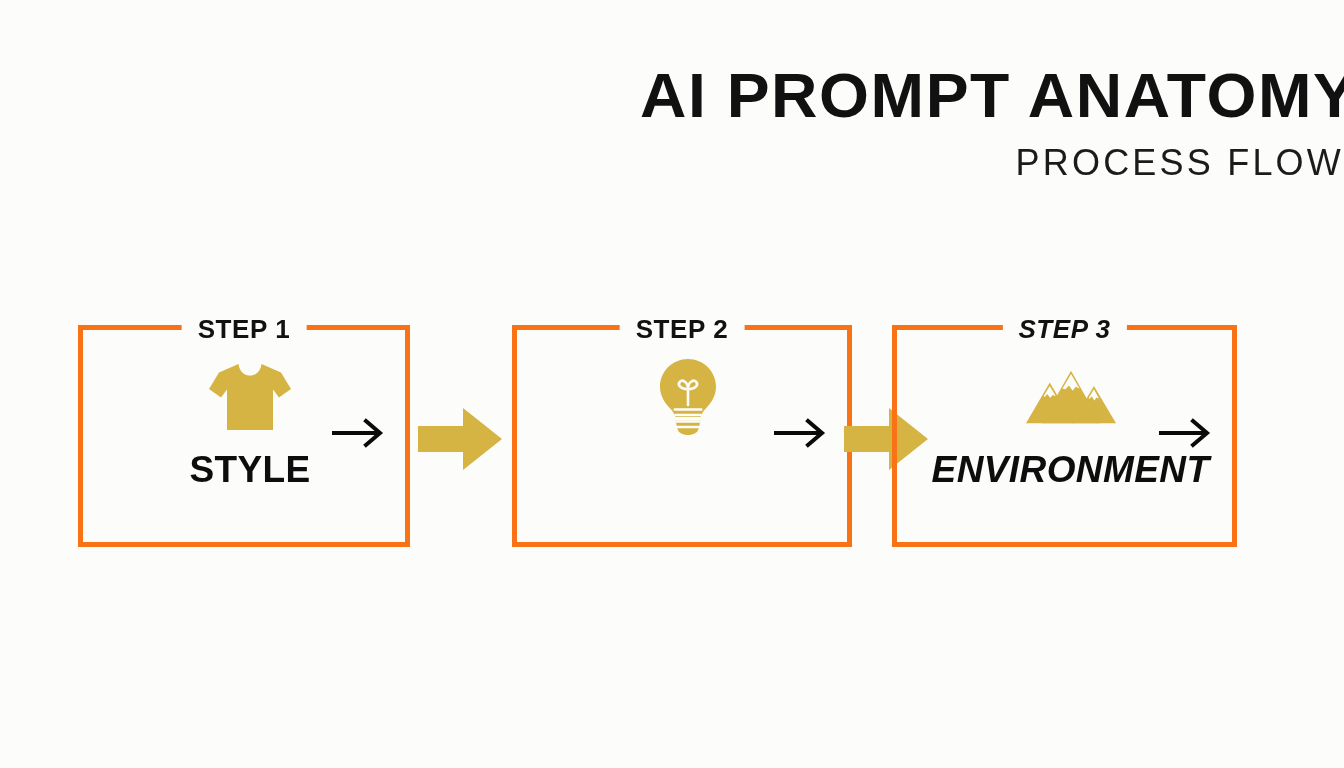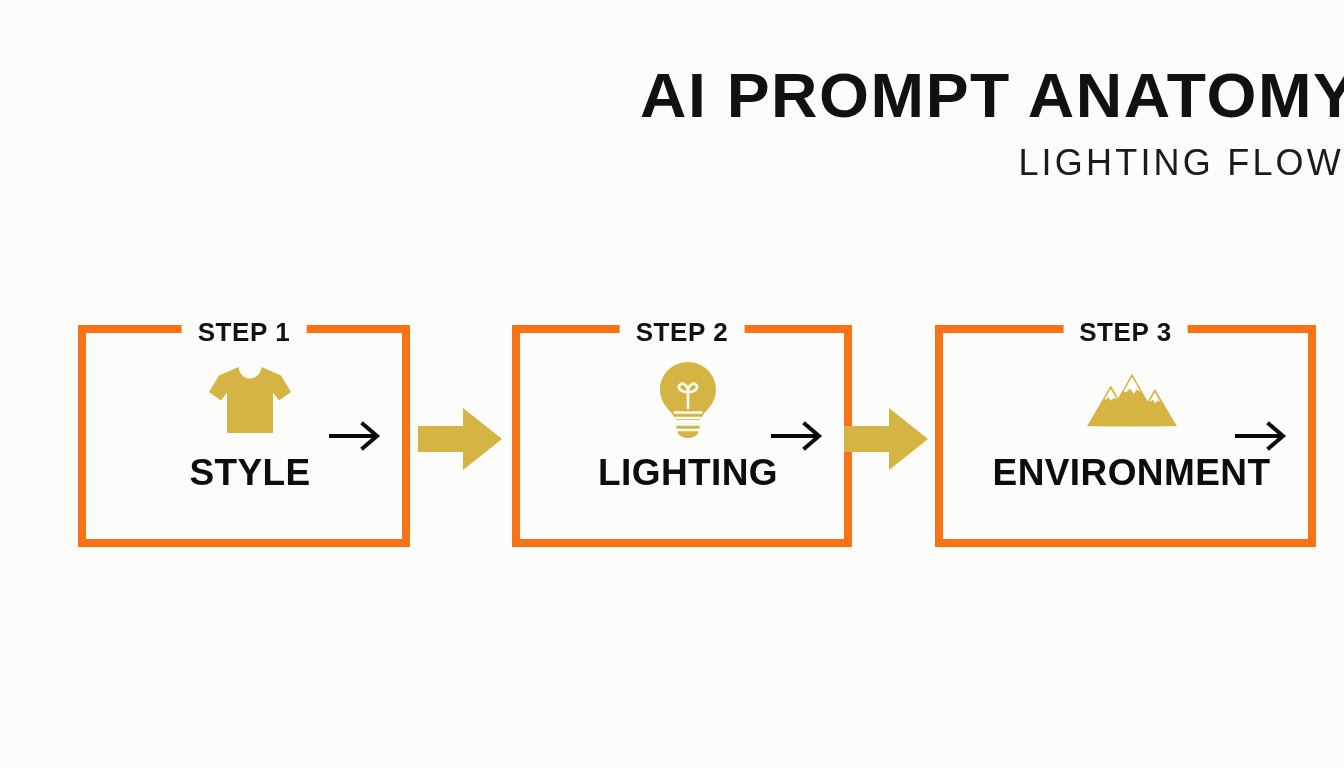--- a/index.html
+++ b/index.html
@@ -58,26 +58,26 @@
     left: 78px;
     width: 1190px;
     height: 222px;
   }
 
   .step-box {
     position: absolute;
     top: 0;
     height: 222px;
     box-sizing: border-box;
-    border: 8px solid #f97316;
+    border: 5px solid #f97316;
     background: transparent;
   }
   .step-box.b1 { left: 0px;   width: 332px; }
   .step-box.b2 { left: 434px; width: 340px; }
-  .step-box.b3 { left: 857px; width: 381px; }
+  .step-box.b3 { left: 814px; width: 345px; font-style: italic; }
 
   
   .step-label {
     position: absolute;
     top: -17px;
     left: 50%;
     transform: translateX(-50%);
     background: #fcfcfb;
     padding: 0 16px;
     font-size: 26px;
@@ -138,21 +138,21 @@
   .gold-arrow.g1 { left: 340px; }
   .gold-arrow.g2 { left: 766px; }
 </style>
 </head>
 <body>
 
 <div class="slide">
 
   <div class="header">
     <div class="title">AI PROMPT ANATOMY</div>
-    <div class="subtitle">LIGHTING FLOW</div>
+    <div class="subtitle">PROCESS FLOW</div>
   </div>
 
   <div class="flow">
 
     <div class="step-box b1">
       <div class="step-label">STEP 1</div>
       <div class="box-inner">
         <div class="icon-wrap">
           <svg width="86" height="70" viewBox="0 0 86 70" aria-hidden="true">
             <path fill="#d6b443" d="M31.5 2 L12 10.5 L2 27 L14 35.5 L20 27.5 L20 68 L66 68 L66 27.5 L72 35.5 L84 27 L74 10.5 L54.5 2 C53.5 9.5 48.8 13.6 43 13.6 C37.2 13.6 32.5 9.5 31.5 2 Z"></path>
@@ -185,21 +185,20 @@
               <path d="M28 46 L28 30"></path>
               <path d="M28 30 C28 23 22.5 20 19.8 22.8 C17.2 25.6 20.5 30.4 28 30"></path>
               <path d="M28 30 C28 23 33.5 20 36.2 22.8 C38.8 25.6 35.5 30.4 28 30"></path>
               <path d="M14.8 50.5 L41.2 50.5"></path>
               <path d="M15.4 56 L40.6 56"></path>
               <path d="M16.4 62.5 L39.6 62.5"></path>
               <path d="M17.4 68 L38.6 68"></path>
             </g>
           </svg>
         </div>
-        <div class="step-name">LIGHTING</div>
       </div>
       <div class="inner-arrow">
         <svg width="58" height="34" viewBox="0 0 58 34" aria-hidden="true">
           <line x1="3" y1="17" x2="49" y2="17" stroke="#0a0a0a" stroke-width="4"></line>
           <polyline points="37,5 51,17 37,29" fill="none" stroke="#0a0a0a" stroke-width="4" stroke-linecap="square" stroke-linejoin="miter"></polyline>
         </svg>
       </div>
     </div>
 
     <div class="gold-arrow g2">

